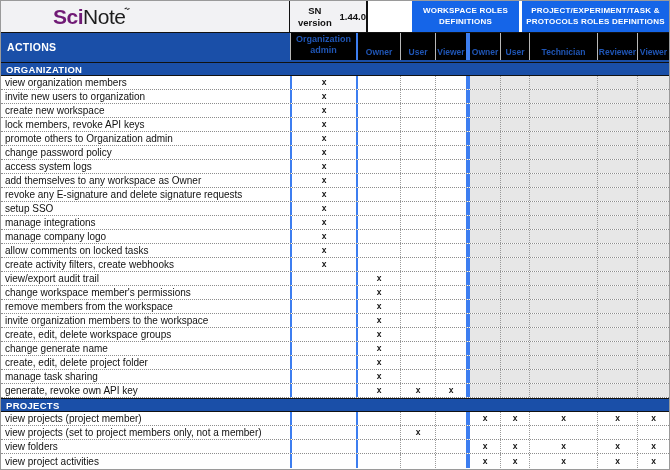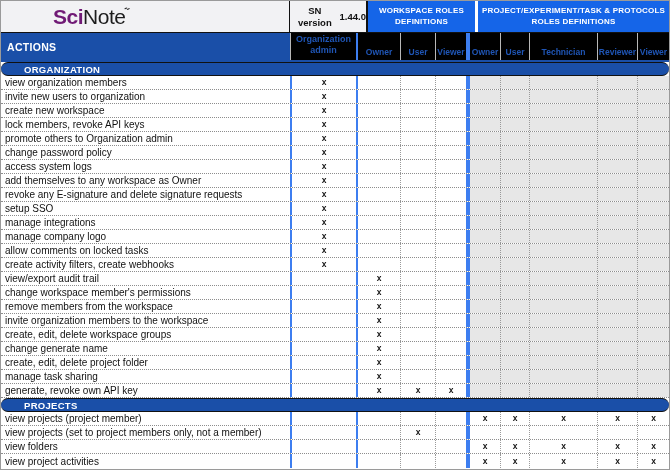--- a/index.html
+++ b/index.html
@@ -65,20 +65,21 @@
     width:110px;
     box-sizing:border-box;
     background:#1565e8;
     border-right:3px solid #ffffff;
     color:#fff;
     font-size:8px;font-weight:700;
     letter-spacing:.2px;
     display:flex;align-items:center;justify-content:center;
     text-align:center;line-height:1.35;
     padding:0 2px;
+    margin-left:44px;
   }
   .grp-pr{
     flex:1;
     box-sizing:border-box;
     background:#1565e8;
     color:#fff;
     font-size:8px;font-weight:700;
     letter-spacing:.2px;
     display:flex;align-items:center;justify-content:center;
     text-align:center;line-height:1.35;
@@ -135,24 +136,23 @@
     width:100%;
   }
   .section-row{
     height:14px;
     box-sizing:border-box;
     background:#1a4fa8;
     color:#fff;
     font-size:9.5px;font-weight:700;
     letter-spacing:.3px;
     display:flex;align-items:center;
-    padding-left:23px;
+    padding-left:5px;
     border-bottom:1px solid #111;
     border-top:1px solid #111;
-    border-radius:7px;
   }
   .row{
     display:flex;
     height:14px;
     box-sizing:border-box;
     border-bottom:1px dotted #8d8d8d;
   }
   .row:last-child{border-bottom:none;}
   .cell-label{
     width:289px;

